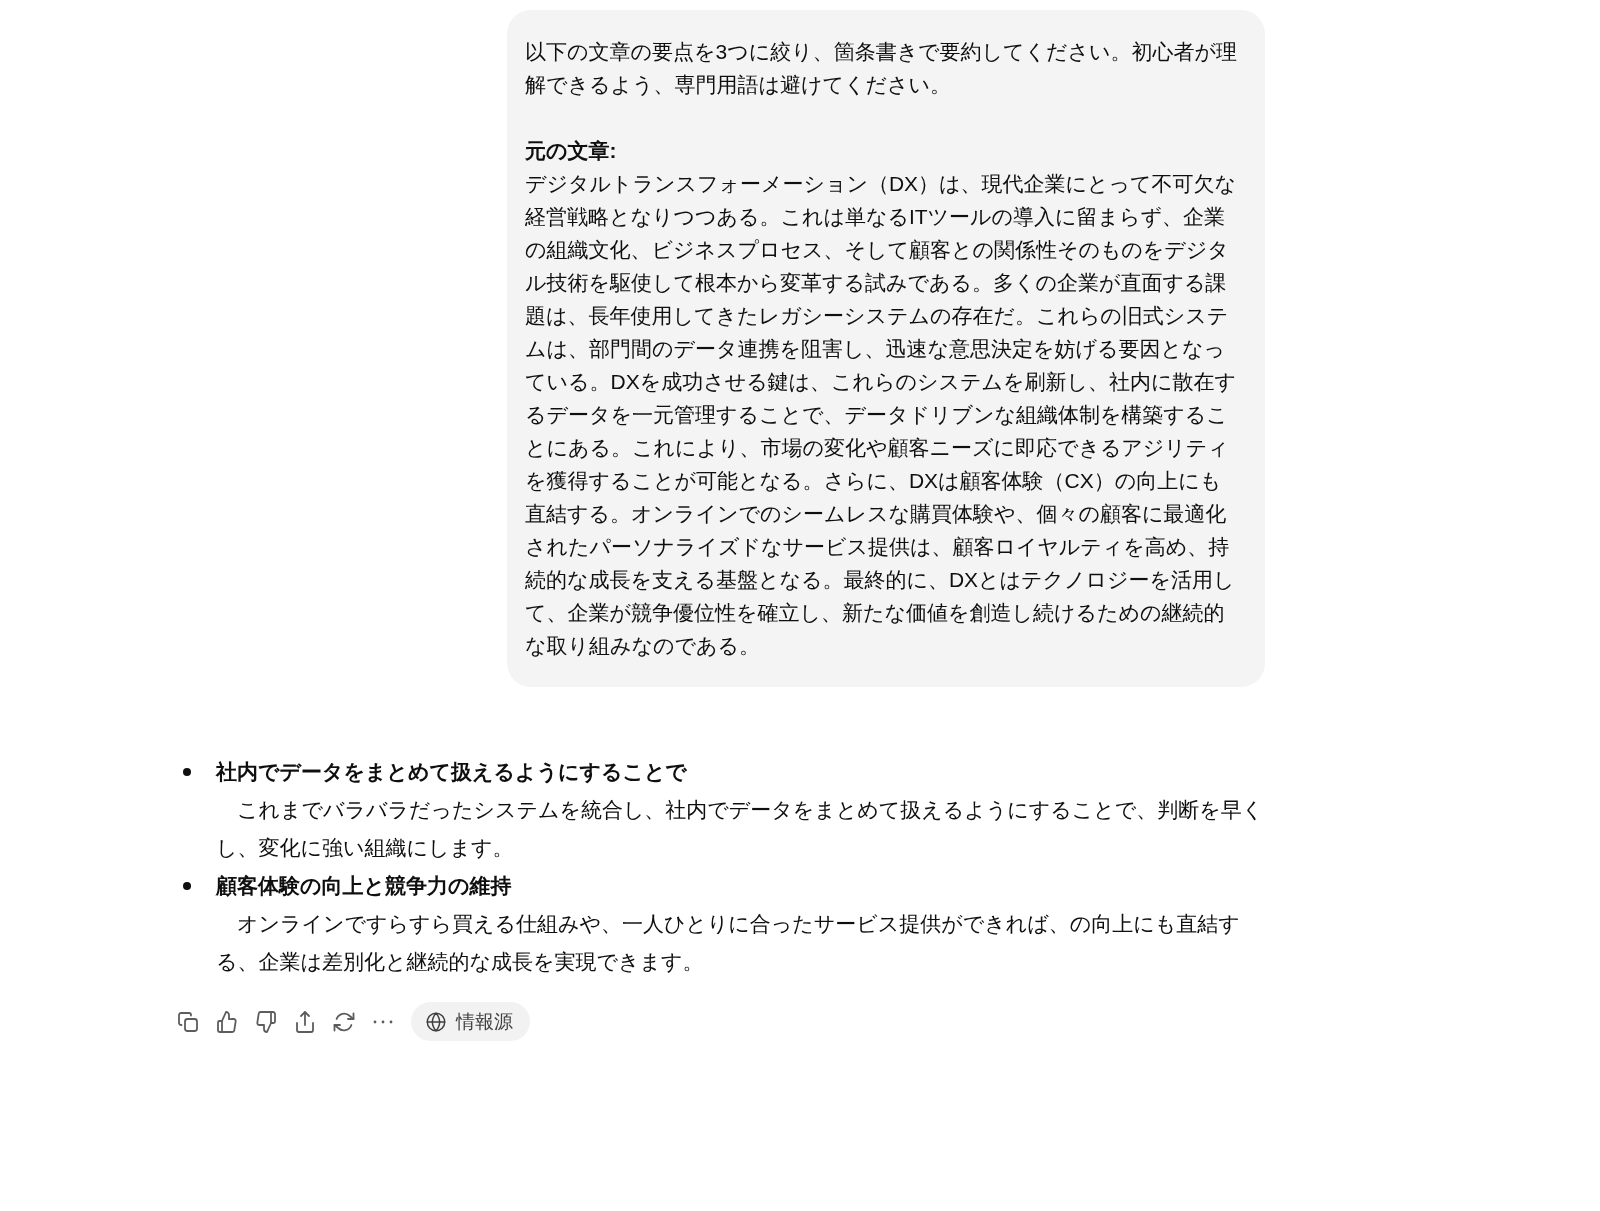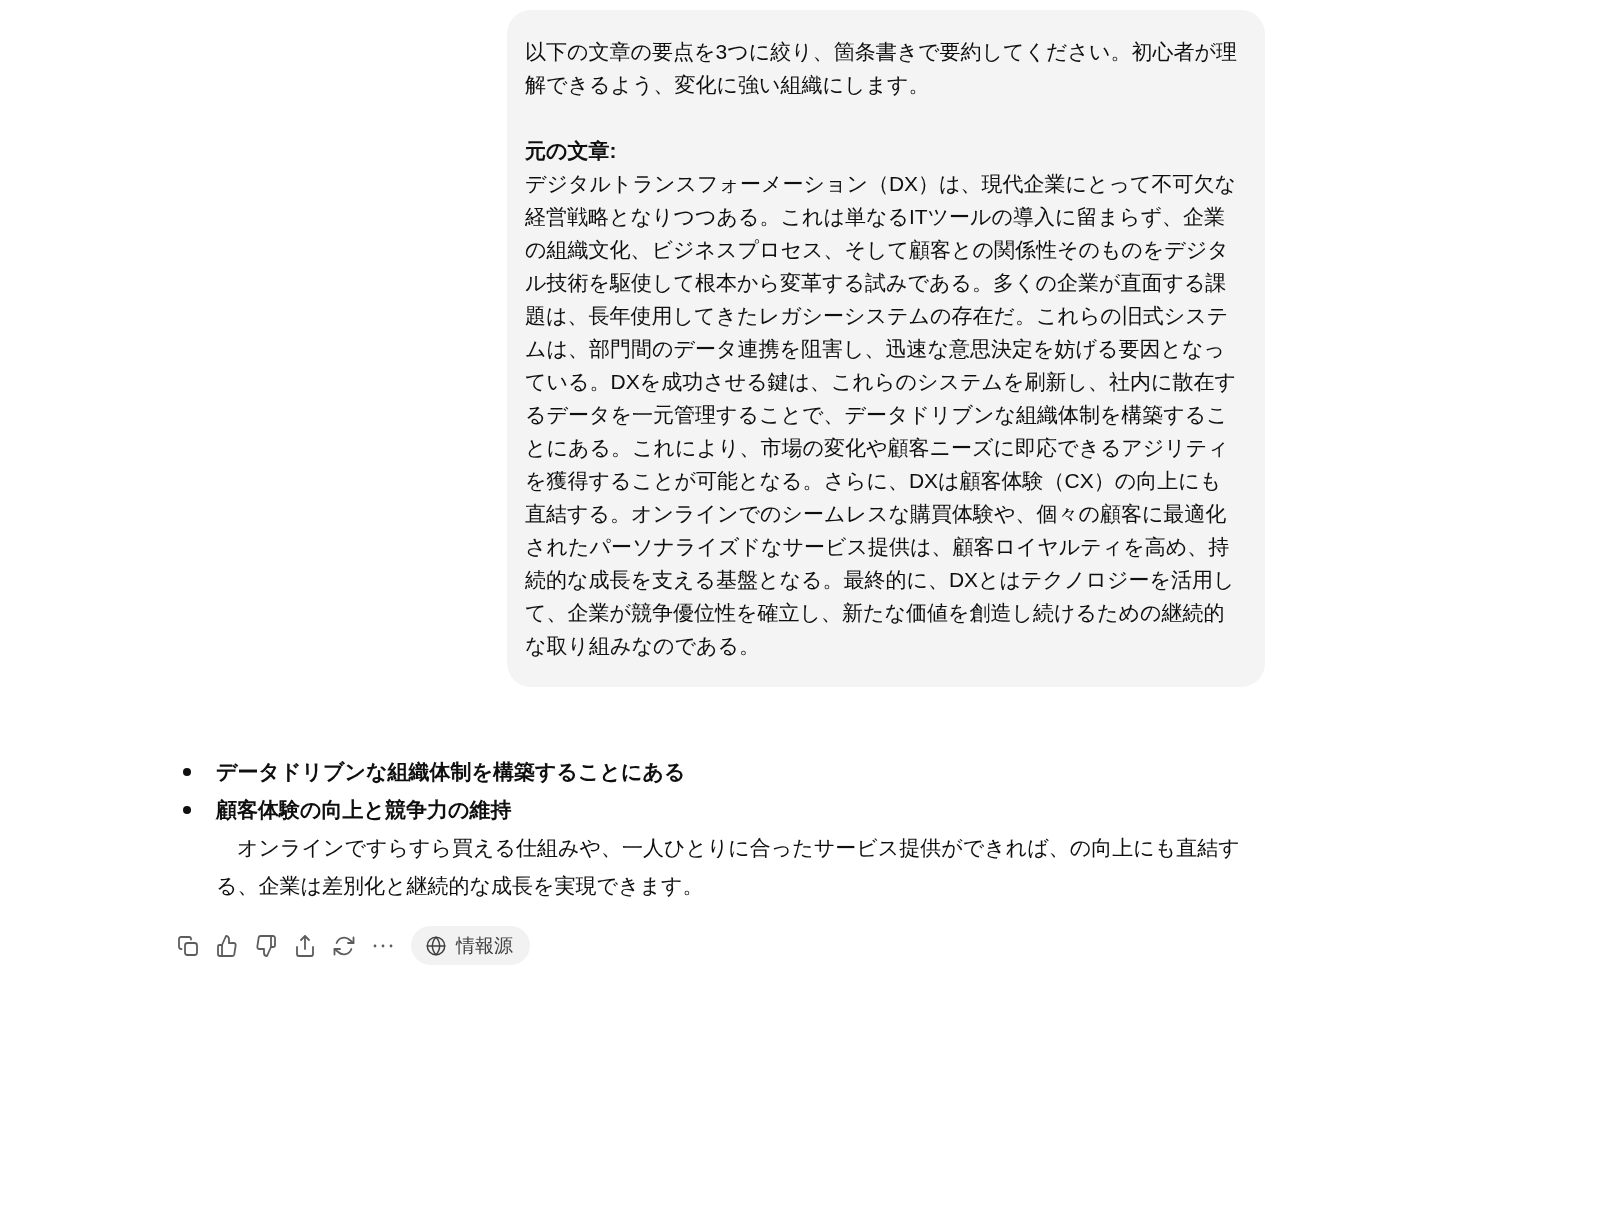--- a/index.html
+++ b/index.html
@@ -137,30 +137,31 @@
   }
 </style>
 </head>
 <body style="--text-color: #0f0f0f; --bubble-bg: #f4f4f4; --icon-color: #5d5d5d; --pill-bg: #f2f2f2; --pill-text: #3f3f3f;">
 
 <div class="page">
   <div class="chat-column">
 
     <div class="user-row">
       <div class="user-bubble">
-        <p>以下の文章の要点を3つに絞り、箇条書きで要約してください。初心者が理解できるよう、変化に強い組織にします。</p>
+        <p>以下の文章の要点を3つに絞り、箇条書きで要約してください。初心者が理解できるよう、専門用語は避けてください。</p>
         <p class="para-gap"><span class="source-label">元の文章:</span><span>デジタルトランスフォーメーション（DX）は、現代企業にとって不可欠な経営戦略となりつつある。これは単なるITツールの導入に留まらず、企業の組織文化、ビジネスプロセス、そして顧客との関係性そのものをデジタル技術を駆使して根本から変革する試みである。多くの企業が直面する課題は、長年使用してきたレガシーシステムの存在だ。これらの旧式システムは、部門間のデータ連携を阻害し、迅速な意思決定を妨げる要因となっている。DXを成功させる鍵は、これらのシステムを刷新し、社内に散在するデータを一元管理することで、データドリブンな組織体制を構築することにある。これにより、市場の変化や顧客ニーズに即応できるアジリティを獲得することが可能となる。さらに、DXは顧客体験（CX）の向上にも直結する。オンラインでのシームレスな購買体験や、個々の顧客に最適化されたパーソナライズドなサービス提供は、顧客ロイヤルティを高め、持続的な成長を支える基盤となる。最終的に、DXとはテクノロジーを活用して、企業が競争優位性を確立し、新たな価値を創造し続けるための継続的な取り組みなのである。</span></p>
       </div>
     </div>
 
     <div class="assistant-message">
 
       <ul class="bullet-list">
         <li>
-          <p class="bullet-title">データドリブンな組織体制を構築することにある</p>
+          <p class="bullet-title">社内でデータをまとめて扱えるようにすることで</p>
+          <p class="bullet-body">これまでバラバラだったシステムを統合し、社内でデータをまとめて扱えるようにすることで、判断を早くし、変化に強い組織にします。</p>
         </li>
         <li>
           <p class="bullet-title">顧客体験の向上と競争力の維持</p>
           <p class="bullet-body">オンラインですらすら買える仕組みや、一人ひとりに合ったサービス提供ができれば、の向上にも直結する、企業は差別化と継続的な成長を実現できます。</p>
         </li>
       </ul>
 
       <div class="action-bar">
 
         <button class="icon-btn" title="">

